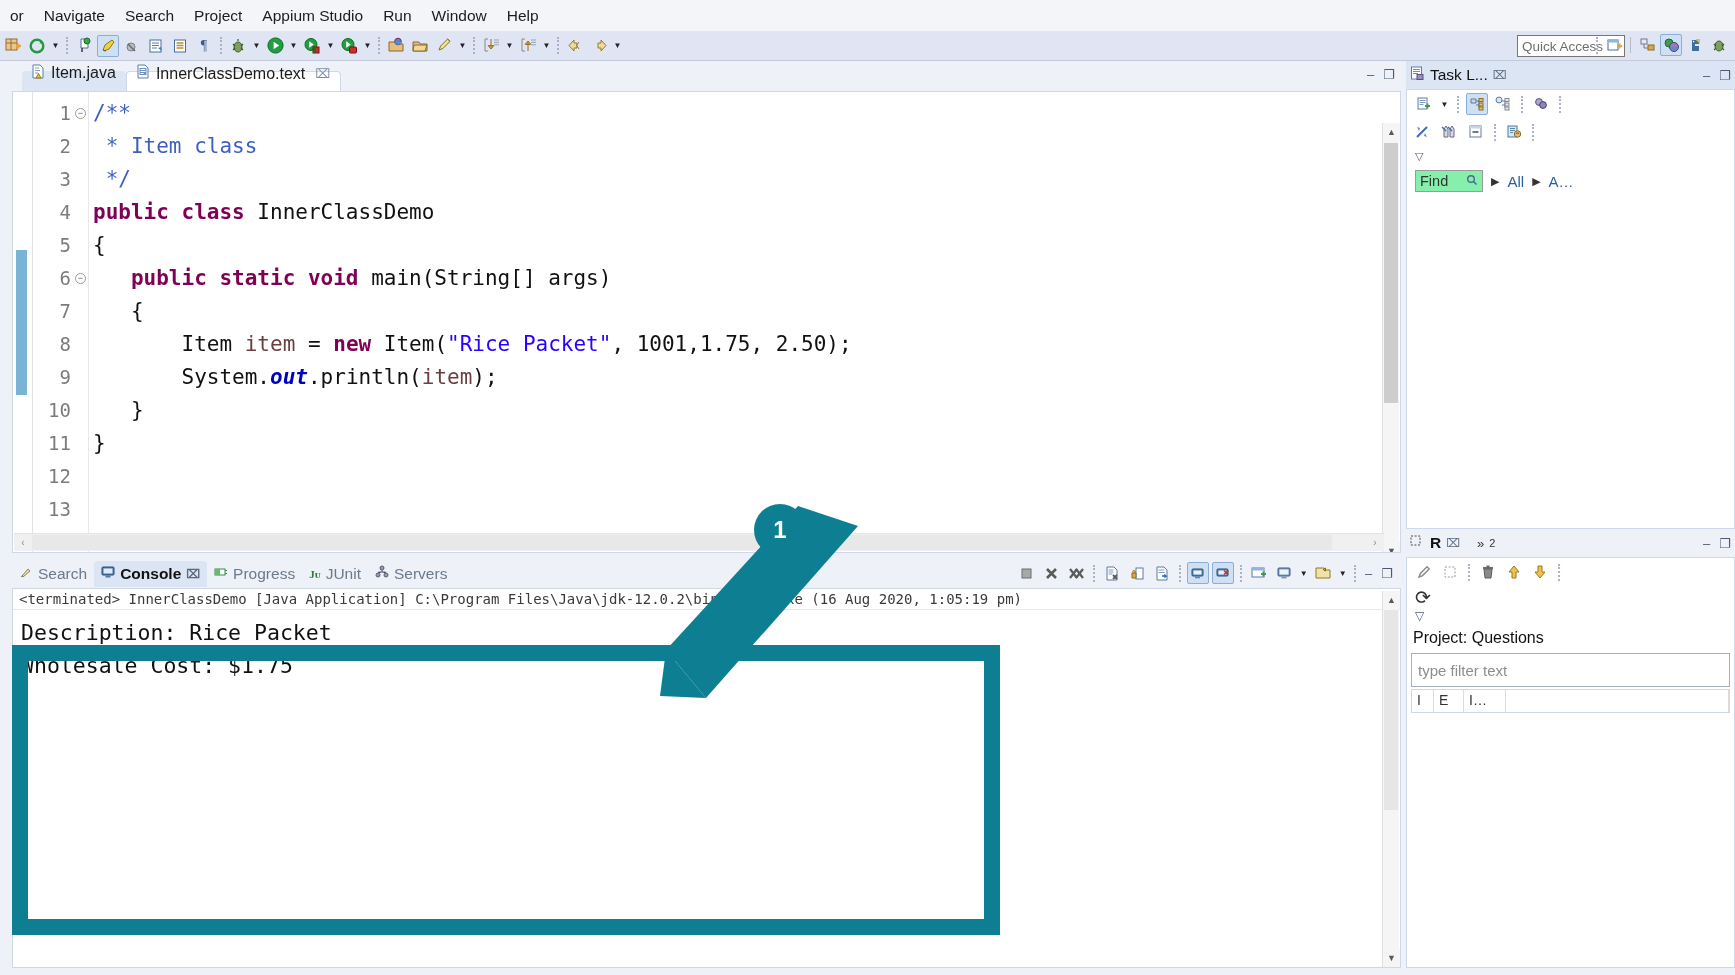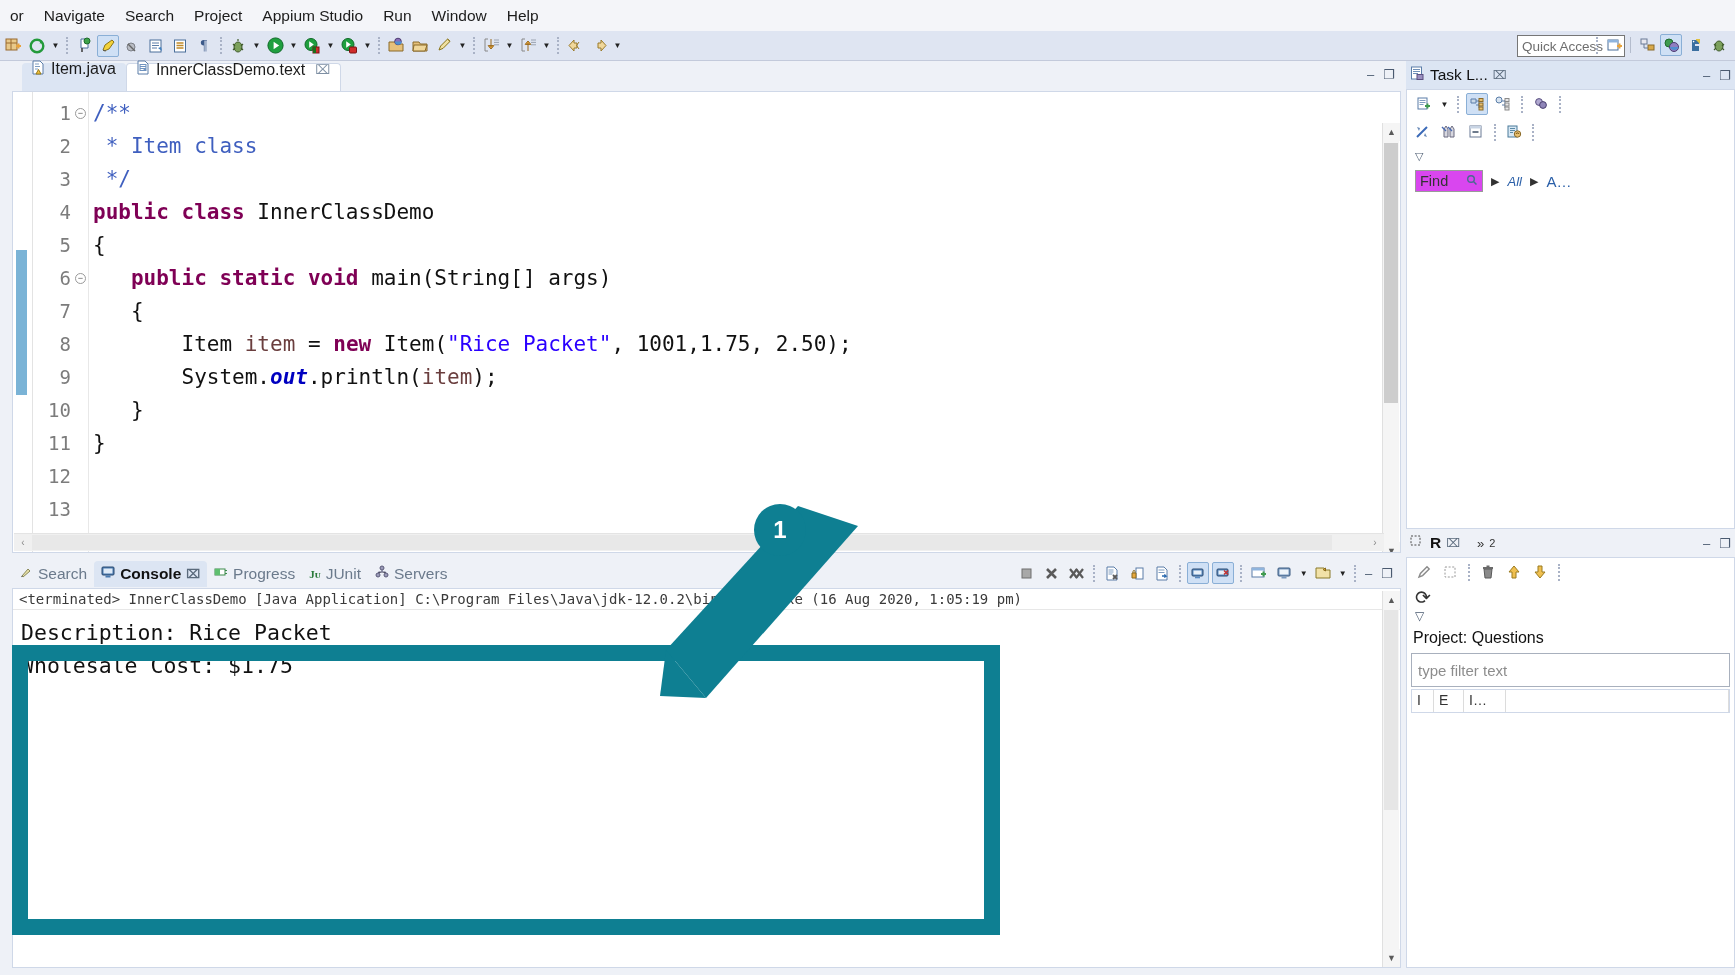--- a/index.html
+++ b/index.html
@@ -80,21 +80,21 @@
     width: 1389px; height: 492px;
     background: #fbfcfe;
   }
   .tabrow {
     position: absolute; left: 0; top: 0;
     width: 100%; height: 30px;
     background: #eef1f7;
     display: flex; align-items: flex-end;
   }
   .tab {
-    height: 28px;
+    height: 20px;
     display: flex; align-items: center;
     padding: 0 10px 16px 9px;
     font-size: 16px;
     color: #1b1b1b;
     border-top-left-radius: 4px;
     border-top-right-radius: 4px;
     white-space: nowrap;
     gap: 6px;
   }
   .tab.inactive { background: #dce5f3; color: #1b1b1b; }
@@ -286,21 +286,21 @@
     background: #ffffff;
     border: 1px solid #cfd8e8;
   }
   .rp-toolbar {
     display: flex; align-items: center;
     gap: 2px; padding: 3px 5px;
     flex-wrap: wrap;
   }
   .find-box {
     border: 1px solid #9a9a9a;
-    background: #d946ef;
+    background: #86efac;
     height: 22px;
     width: 68px;
     display: flex; align-items: center; justify-content: space-between;
     padding: 0 4px;
     font-size: 14.5px; color: #333;
   }
   .filter-input {
     border: 1px solid #a8b0bd;
     background: #fff;
     height: 25px;
@@ -877,21 +877,21 @@
           <div class="find-box">
             <span>Find</span>
             <span>
               <svg width="12" height="12" viewBox="0 0 12 12">
                 <circle cx="5" cy="5" r="3.3" fill="none" stroke="#4a6a90" stroke-width="1.4"></circle>
                 <path d="M7.5 7.5l3 3" stroke="#4a6a90" stroke-width="1.5"></path>
               </svg>
             </span>
           </div>
           <span style="font-size:11px;color:#333;">▶</span>
-          <span style="font-size:13px;color:#2a5fa8;font-style:italic;">All</span>
+          <span style="font-size:15px;color:#2a5fa8;">All</span>
           <span style="font-size:11px;color:#333;">▶</span>
           <span style="font-size:15px;color:#2a5fa8;">A…</span>
         </div>
       </div>
     </div>
 
     <div class="rp" style="top:468px; height:439px;">
       <div class="rp-head">
         <span>
           <svg width="15" height="14" viewBox="0 0 15 14">

